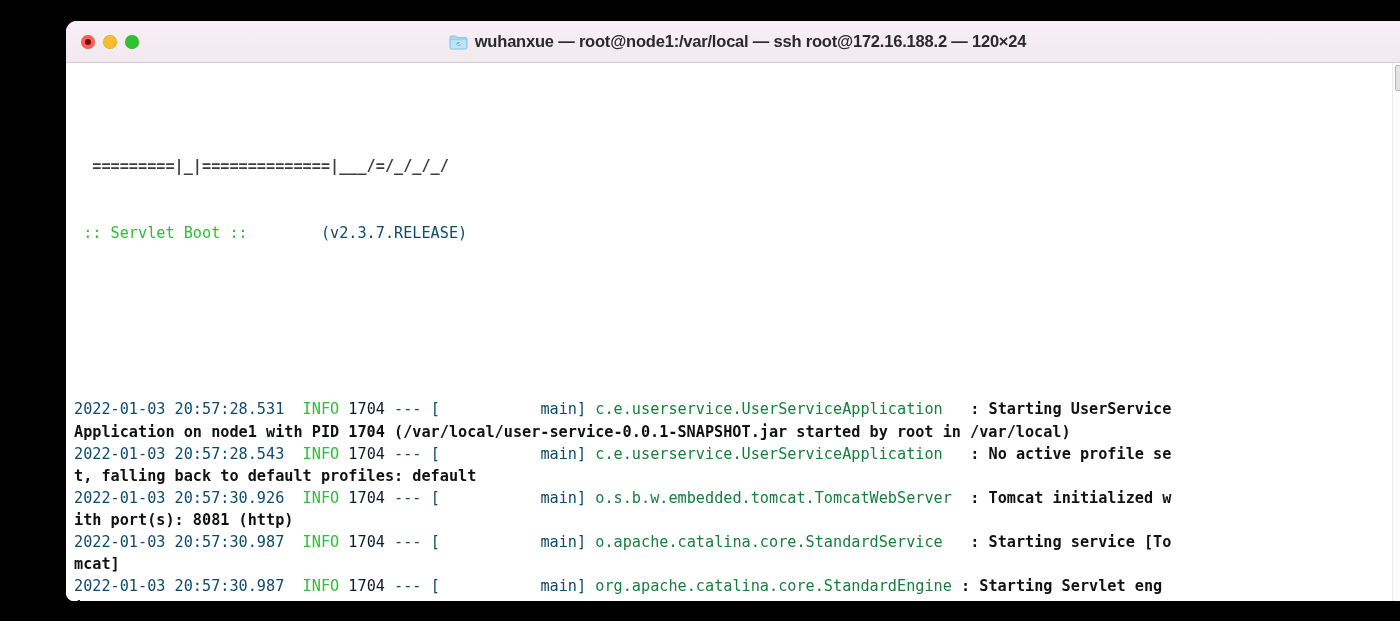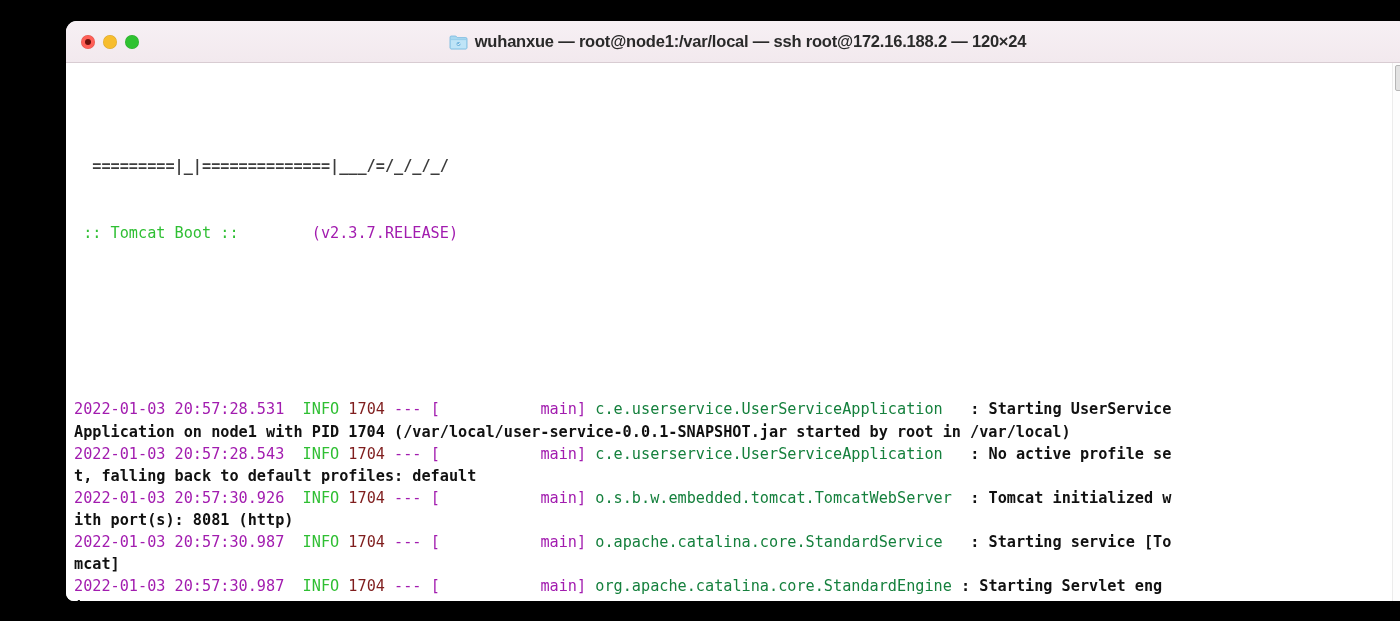--- a/index.html
+++ b/index.html
@@ -112,22 +112,22 @@
     line-height: 22.1px;
     white-space: pre;
     color: #1a1a1a;
     letter-spacing: 0px;
   }
 
   .line { height: 22.1px; white-space: pre; }
 
   
   .c-green   { color: #2fbf33; }
-  .c-gray    { color: #a21caf; }
-  .c-magenta { color: #7f1d1d; }
+  .c-gray    { color: #0c4a6e; }
+  .c-magenta { color: #0f172a; }
   .c-cyan    { color: #15803d; }
   .c-black   { color: #111111; font-weight: bold; }
   .c-banner  { color: #3c3c3c; font-weight: bold; }
 
   
   .scrollbar {
     position: absolute;
     right: 2px;
     top: 0;
     width: 15px;
@@ -172,21 +172,21 @@
       </div>
 
     </div>
 
     <div class="term">
 
       <div class="term-inner">
 
         
         <div class="line"><span class="c-banner">  =========|_|==============|___/=/_/_/_/</span></div>
-        <div class="line"><span class="c-green"> :: Tomcat Boot :: </span><span class="c-gray">       </span><span class="c-gray">(v2.3.7.RELEASE)</span></div>
+        <div class="line"><span class="c-green"> :: Servlet Boot :: </span><span class="c-gray">       </span><span class="c-gray">(v2.3.7.RELEASE)</span></div>
         <div class="line"> </div>
 
         
         <div id="log-lines"><div class="line"><span class="c-gray">2022-01-03 20:57:28.531</span><span class="c-gray">  </span><span class="c-green">INFO</span><span class="c-gray"> </span><span class="c-magenta">1704</span><span class="c-gray"> --- [</span><span class="c-gray">           main]</span><span class="c-gray"> </span><span class="c-cyan">c.e.userservice.UserServiceApplication</span><span class="c-gray">  </span><span class="c-black"> </span><span class="c-black">: </span><span class="c-black">Starting UserService</span></div><div class="line"><span class="c-black">Application on node1 with PID 1704 (/var/local/user-service-0.0.1-SNAPSHOT.jar started by root in /var/local)</span></div><div class="line"><span class="c-gray">2022-01-03 20:57:28.543</span><span class="c-gray">  </span><span class="c-green">INFO</span><span class="c-gray"> </span><span class="c-magenta">1704</span><span class="c-gray"> --- [</span><span class="c-gray">           main]</span><span class="c-gray"> </span><span class="c-cyan">c.e.userservice.UserServiceApplication</span><span class="c-gray">  </span><span class="c-black"> </span><span class="c-black">: </span><span class="c-black">No active profile se</span></div><div class="line"><span class="c-black">t, falling back to default profiles: default</span></div><div class="line"><span class="c-gray">2022-01-03 20:57:30.926</span><span class="c-gray">  </span><span class="c-green">INFO</span><span class="c-gray"> </span><span class="c-magenta">1704</span><span class="c-gray"> --- [</span><span class="c-gray">           main]</span><span class="c-gray"> </span><span class="c-cyan">o.s.b.w.embedded.tomcat.TomcatWebServer</span><span class="c-gray"> </span><span class="c-black"> </span><span class="c-black">: </span><span class="c-black">Tomcat initialized w</span></div><div class="line"><span class="c-black">ith port(s): 8081 (http)</span></div><div class="line"><span class="c-gray">2022-01-03 20:57:30.987</span><span class="c-gray">  </span><span class="c-green">INFO</span><span class="c-gray"> </span><span class="c-magenta">1704</span><span class="c-gray"> --- [</span><span class="c-gray">           main]</span><span class="c-gray"> </span><span class="c-cyan">o.apache.catalina.core.StandardService</span><span class="c-gray">  </span><span class="c-black"> </span><span class="c-black">: </span><span class="c-black">Starting service [To</span></div><div class="line"><span class="c-black">mcat]</span></div><div class="line"><span class="c-gray">2022-01-03 20:57:30.987</span><span class="c-gray">  </span><span class="c-green">INFO</span><span class="c-gray"> </span><span class="c-magenta">1704</span><span class="c-gray"> --- [</span><span class="c-gray">           main]</span><span class="c-gray"> </span><span class="c-cyan">org.apache.catalina.core.StandardEngine</span><span class="c-black"> </span><span class="c-black">: </span><span class="c-black">Starting Servlet eng</span></div><div class="line"><span class="c-black">ine: [Apache Tomcat/9.0.41]</span></div></div>
 
         
         
 
       </div>
 

